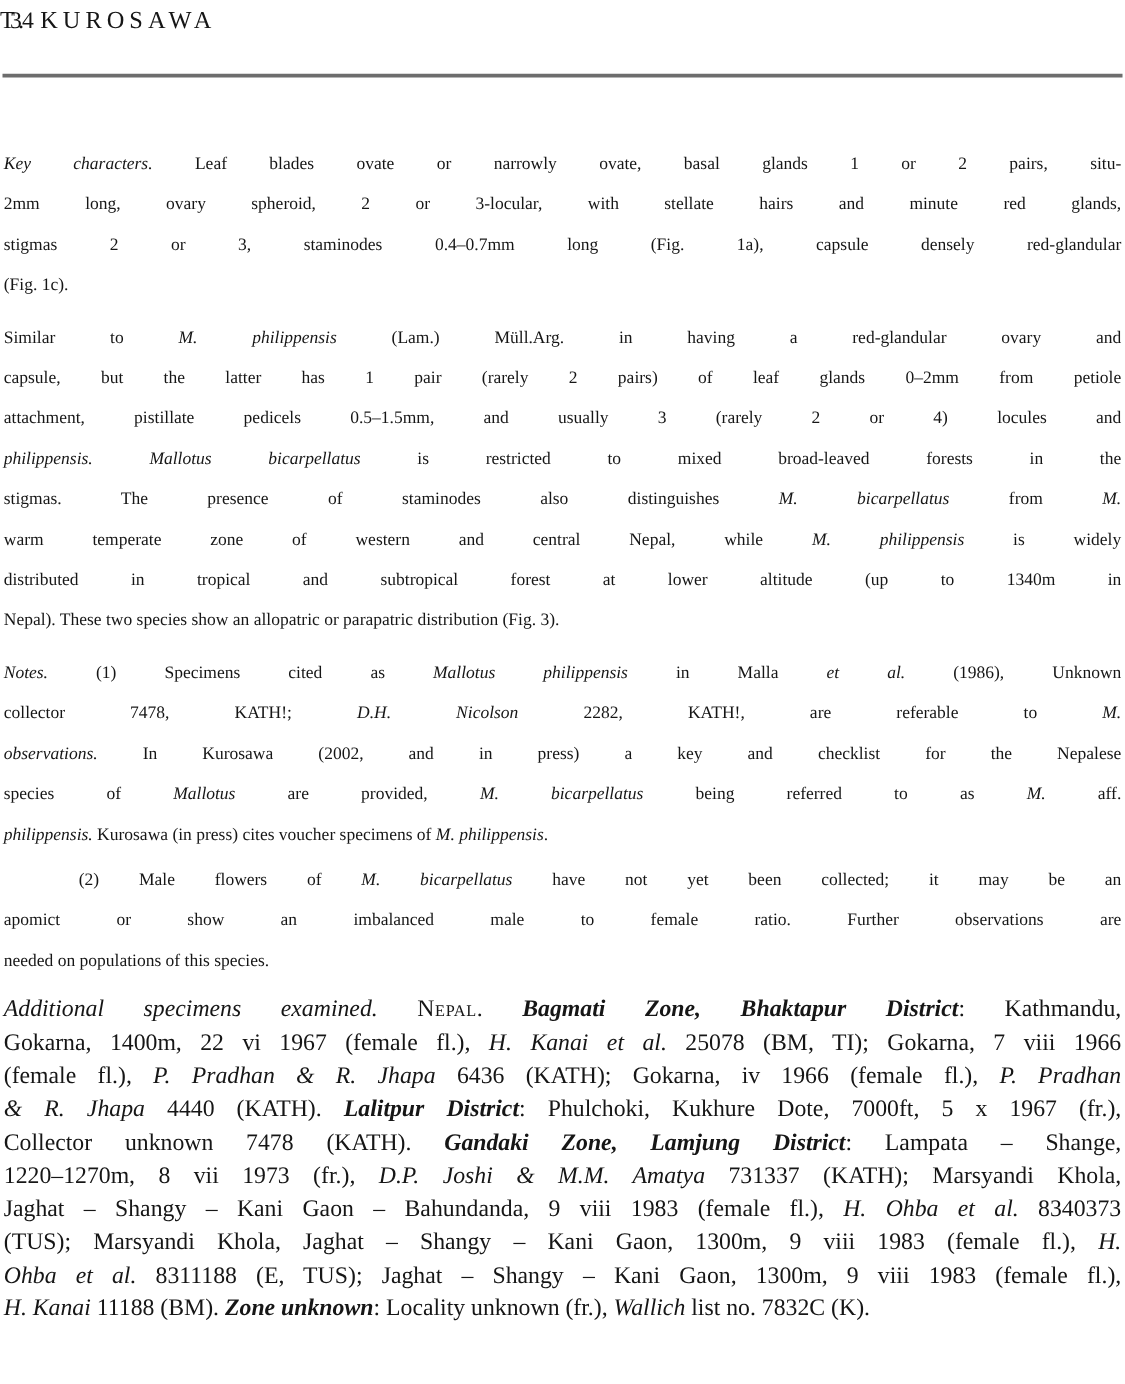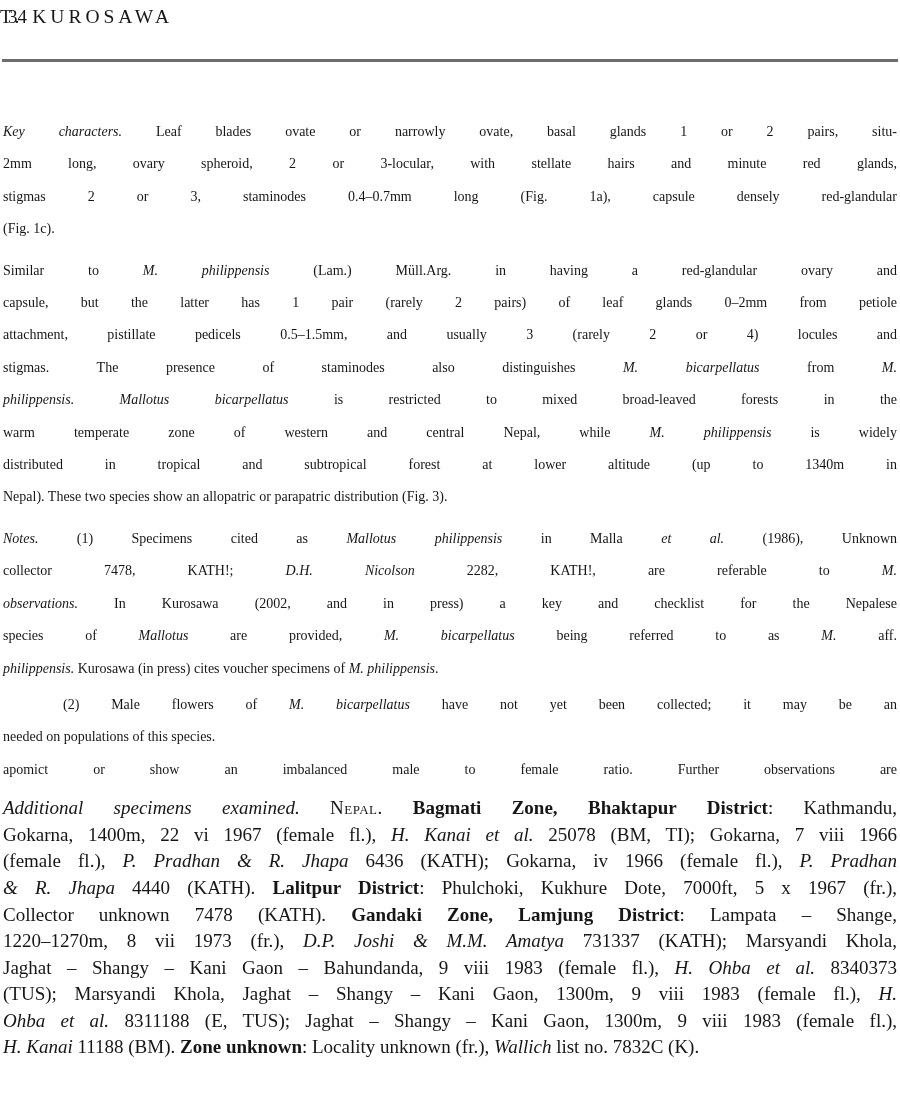--- a/index.html
+++ b/index.html
@@ -32,21 +32,21 @@
   }
   .para { margin: 0 0 9px 0; }
   .para.main { font-size: 14px; line-height: 32.4px; }
   .para.small { font-size: 19px; line-height: 26.6px; }
   [data-name="paragraph-notes-1"] { margin-bottom: 4px; }
   [data-name="paragraph-specimens"] { margin-bottom: 0; }
   .ln { text-align: justify; text-align-last: justify; }
   .ln.last { text-align: left; text-align-last: left; }
   .ln.indent { text-indent: 60px; }
   .it { font-style: italic; }
-  .bd { font-weight: bold; }
+  .bd { font-weight: bold; font-style: italic; }
   .sc { font-variant: small-caps; letter-spacing: 0.5px; }
 </style>
 </head>
 <body>
 
 <div class="page-header" data-name="page-header">
   <div class="page-number" data-name="page-number">34</div>
   <div class="running-head" data-name="running-head-title">T. KUROSAWA</div>
 </div>
 
@@ -56,37 +56,37 @@
     <div class="para main" data-name="paragraph-key-characters">
       <div class="ln" data-name="text-line"><span class="it" data-name="italic-text-run">Key characters.</span><span data-name="text-run"> Leaf blades ovate or narrowly ovate, basal glands 1 or 2 pairs, situ-</span></div>
       <div class="ln" data-name="text-line"><span data-name="text-run">2mm long, ovary spheroid, 2 or 3-locular, with stellate hairs and minute red glands,</span></div>
       <div class="ln" data-name="text-line"><span data-name="text-run">stigmas 2 or 3, staminodes 0.4–0.7mm long (Fig. 1a), capsule densely red-glandular</span></div>
       <div class="ln last" data-name="text-line"><span data-name="text-run">(Fig. 1c).</span></div>
     </div>
     <div class="para main" data-name="paragraph-comparison">
       <div class="ln" data-name="text-line"><span data-name="text-run">Similar to </span><span class="it" data-name="italic-text-run">M. philippensis</span><span data-name="text-run"> (Lam.) Müll.Arg. in having a red-glandular ovary and</span></div>
       <div class="ln" data-name="text-line"><span data-name="text-run">capsule, but the latter has 1 pair (rarely 2 pairs) of leaf glands 0–2mm from petiole</span></div>
       <div class="ln" data-name="text-line"><span data-name="text-run">attachment, pistillate pedicels 0.5–1.5mm, and usually 3 (rarely 2 or 4) locules and</span></div>
+      <div class="ln" data-name="text-line"><span class="it" data-name="italic-text-run">philippensis. Mallotus bicarpellatus</span><span data-name="text-run"> is restricted to mixed broad-leaved forests in the</span></div>
       <div class="ln" data-name="text-line"><span data-name="text-run">stigmas. The presence of staminodes also distinguishes </span><span class="it" data-name="italic-text-run">M. bicarpellatus</span><span data-name="text-run"> from </span><span class="it" data-name="italic-text-run">M.</span></div>
-      <div class="ln" data-name="text-line"><span class="it" data-name="italic-text-run">philippensis. Mallotus bicarpellatus</span><span data-name="text-run"> is restricted to mixed broad-leaved forests in the</span></div>
       <div class="ln" data-name="text-line"><span data-name="text-run">warm temperate zone of western and central Nepal, while </span><span class="it" data-name="italic-text-run">M. philippensis</span><span data-name="text-run"> is widely</span></div>
       <div class="ln" data-name="text-line"><span data-name="text-run">distributed in tropical and subtropical forest at lower altitude (up to 1340m in</span></div>
       <div class="ln last" data-name="text-line"><span data-name="text-run">Nepal). These two species show an allopatric or parapatric distribution (Fig. 3).</span></div>
     </div>
     <div class="para main" data-name="paragraph-notes-1">
       <div class="ln" data-name="text-line"><span class="it" data-name="italic-text-run">Notes.</span><span data-name="text-run"> (1) Specimens cited as </span><span class="it" data-name="italic-text-run">Mallotus philippensis</span><span data-name="text-run"> in Malla </span><span class="it" data-name="italic-text-run">et al.</span><span data-name="text-run"> (1986), Unknown</span></div>
       <div class="ln" data-name="text-line"><span data-name="text-run">collector 7478, KATH!; </span><span class="it" data-name="italic-text-run">D.H. Nicolson</span><span data-name="text-run"> 2282, KATH!, are referable to </span><span class="it" data-name="italic-text-run">M.</span></div>
       <div class="ln" data-name="text-line"><span class="it" data-name="italic-text-run">observations.</span><span data-name="text-run"> In Kurosawa (2002, and in press) a key and checklist for the Nepalese</span></div>
       <div class="ln" data-name="text-line"><span data-name="text-run">species of </span><span class="it" data-name="italic-text-run">Mallotus</span><span data-name="text-run"> are provided, </span><span class="it" data-name="italic-text-run">M. bicarpellatus</span><span data-name="text-run"> being referred to as </span><span class="it" data-name="italic-text-run">M.</span><span data-name="text-run"> aff.</span></div>
       <div class="ln last" data-name="text-line"><span class="it" data-name="italic-text-run">philippensis.</span><span data-name="text-run"> Kurosawa (in press) cites voucher specimens of </span><span class="it" data-name="italic-text-run">M. philippensis</span><span data-name="text-run">.</span></div>
     </div>
     <div class="para main" data-name="paragraph-notes-2">
       <div class="ln indent" data-name="text-line"><span data-name="text-run">(2) Male flowers of </span><span class="it" data-name="italic-text-run">M. bicarpellatus</span><span data-name="text-run"> have not yet been collected; it may be an</span></div>
+      <div class="ln" data-name="text-line"><span data-name="text-run">apomict or show an imbalanced male to female ratio. Further observations are</span></div>
       <div class="ln last" data-name="text-line"><span data-name="text-run">needed on populations of this species.</span></div>
-      <div class="ln" data-name="text-line"><span data-name="text-run">apomict or show an imbalanced male to female ratio. Further observations are</span></div>
     </div>
     <div class="para small" data-name="paragraph-specimens">
       <div class="ln" data-name="text-line"><span class="it" data-name="italic-text-run">Additional specimens examined.</span><span data-name="text-run"> </span><span class="sc" data-name="smallcaps-text-run">Nepal</span><span data-name="text-run">. </span><span class="bd" data-name="bold-text-run">Bagmati Zone, Bhaktapur District</span><span data-name="text-run">: Kathmandu,</span></div>
       <div class="ln" data-name="text-line"><span data-name="text-run">Gokarna, 1400m, 22 vi 1967 (female fl.), </span><span class="it" data-name="italic-text-run">H. Kanai et al.</span><span data-name="text-run"> 25078 (BM, TI); Gokarna, 7 viii 1966</span></div>
       <div class="ln" data-name="text-line"><span data-name="text-run">(female fl.), </span><span class="it" data-name="italic-text-run">P. Pradhan &amp; R. Jhapa</span><span data-name="text-run"> 6436 (KATH); Gokarna, iv 1966 (female fl.), </span><span class="it" data-name="italic-text-run">P. Pradhan</span></div>
       <div class="ln" data-name="text-line"><span class="it" data-name="italic-text-run">&amp; R. Jhapa</span><span data-name="text-run"> 4440 (KATH). </span><span class="bd" data-name="bold-text-run">Lalitpur District</span><span data-name="text-run">: Phulchoki, Kukhure Dote, 7000ft, 5 x 1967 (fr.),</span></div>
       <div class="ln" data-name="text-line"><span data-name="text-run">Collector unknown 7478 (KATH). </span><span class="bd" data-name="bold-text-run">Gandaki Zone, Lamjung District</span><span data-name="text-run">: Lampata – Shange,</span></div>
       <div class="ln" data-name="text-line"><span data-name="text-run">1220–1270m, 8 vii 1973 (fr.), </span><span class="it" data-name="italic-text-run">D.P. Joshi &amp; M.M. Amatya</span><span data-name="text-run"> 731337 (KATH); Marsyandi Khola,</span></div>
       <div class="ln" data-name="text-line"><span data-name="text-run">Jaghat – Shangy – Kani Gaon – Bahundanda, 9 viii 1983 (female fl.), </span><span class="it" data-name="italic-text-run">H. Ohba et al.</span><span data-name="text-run"> 8340373</span></div>
       <div class="ln" data-name="text-line"><span data-name="text-run">(TUS); Marsyandi Khola, Jaghat – Shangy – Kani Gaon, 1300m, 9 viii 1983 (female fl.), </span><span class="it" data-name="italic-text-run">H.</span></div>

